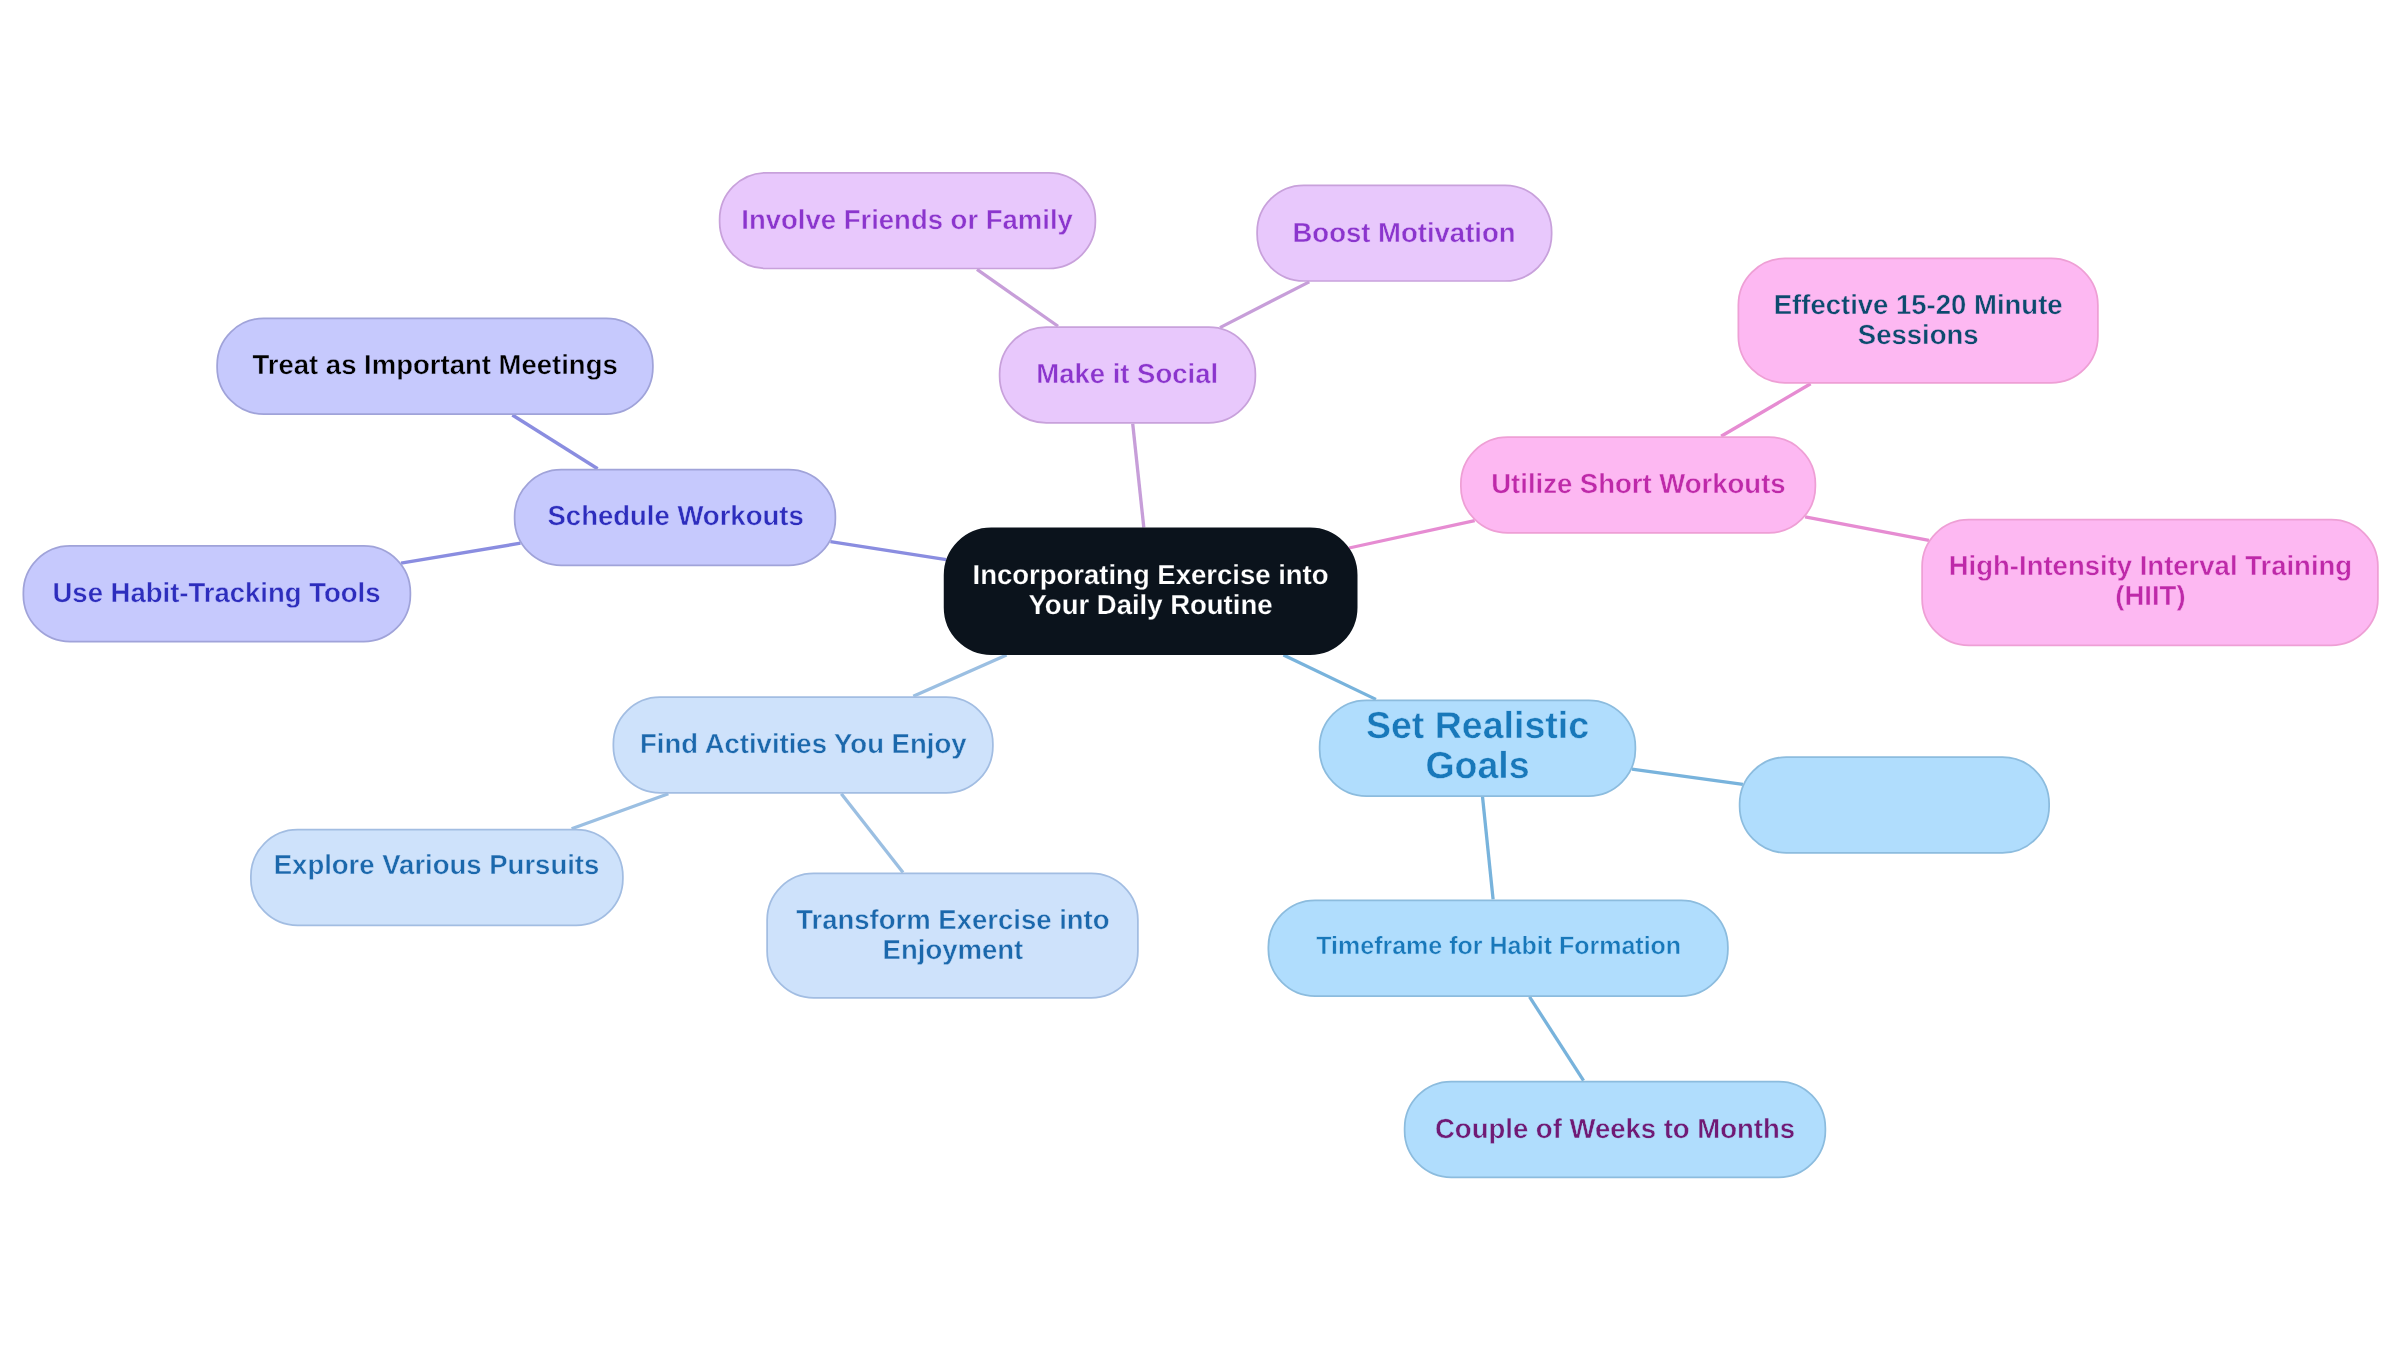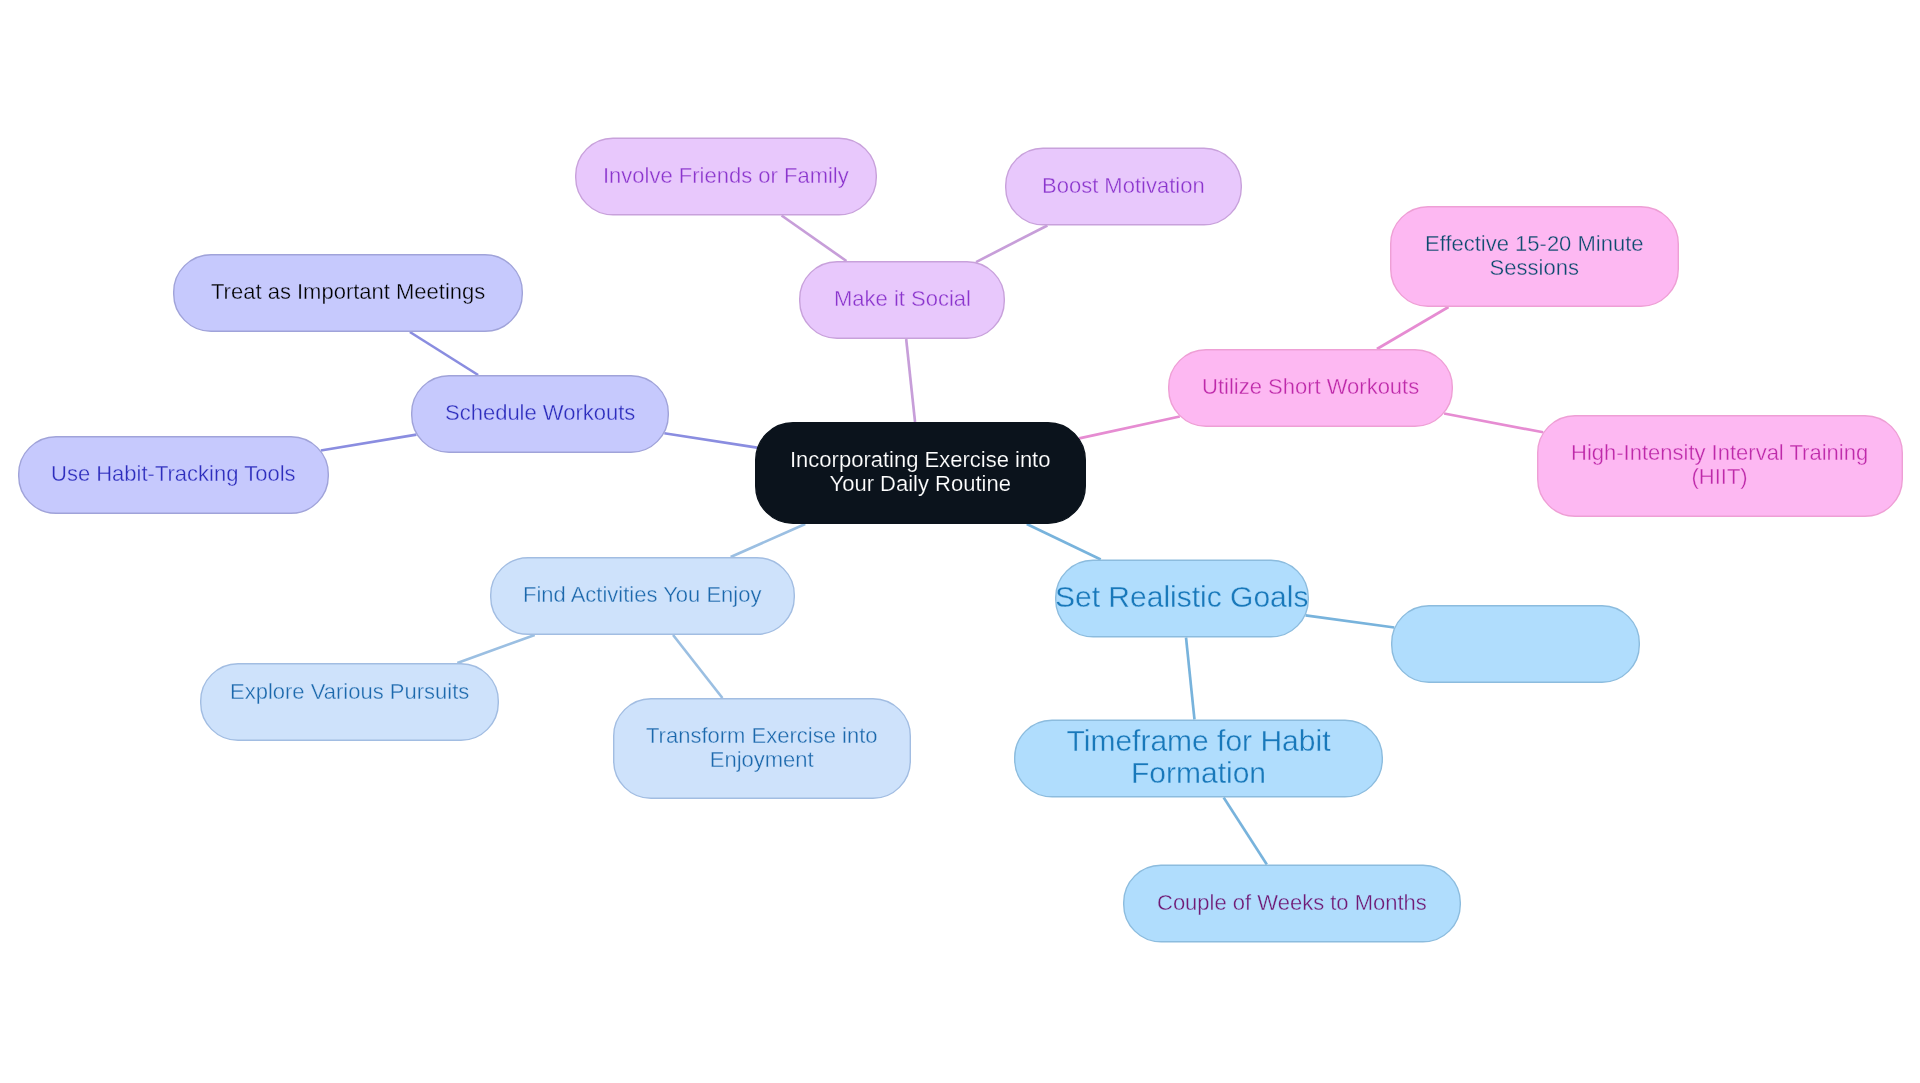--- a/index.html
+++ b/index.html
@@ -5,21 +5,21 @@
 <style>
   html,body{margin:0;padding:0;}
   body{width:1920px;height:1083px;overflow:hidden;background:#ffffff;
        font-family:"Liberation Sans","DejaVu Sans",sans-serif;}
   #canvas{position:relative;width:1920px;height:1083px;background:#ffffff;}
   #edge-layer{position:absolute;left:0;top:0;width:1920px;height:1083px;pointer-events:none;}
   #node-layer{position:absolute;left:0;top:0;width:1920px;height:1083px;}
   .node{position:absolute;box-sizing:border-box;display:flex;align-items:center;
         justify-content:center;text-align:center;}
   .node .label{display:block;white-space:pre-line;letter-spacing:0px;
-        will-change:transform;transform:translate3d(0,-0.7px,0);}
+        will-change:transform;transform:translate3d(0,-0.7px,0);font-weight:bold;}
 </style>
 </head>
 <body style="background: rgb(255, 255, 255);">
 
 <div id="canvas" style="background: rgb(255, 255, 255);">
   <svg id="edge-layer" viewBox="0 0 1920 1083" width="1920" height="1083">
       <g>
         <line x1="757.06" y1="447.66" x2="664.32" y2="433.28" stroke="#8A8DE0" stroke-width="2.65" stroke-linecap="butt"></line>
         <line x1="478.12" y1="375.00" x2="409.88" y2="332.00" stroke="#8A8DE0" stroke-width="2.65" stroke-linecap="butt"></line>
         <line x1="416.43" y1="434.57" x2="320.84" y2="450.48" stroke="#8A8DE0" stroke-width="2.65" stroke-linecap="butt"></line>
@@ -97,20 +97,20 @@
       <div class="node" style="left: 200px; top: 663px; width: 299px; height: 59px; color: rgb(27, 104, 172); font-size: 22px;">
         <span class="label" style="line-height: 1.08; -webkit-text-stroke: 0.35px rgb(206, 226, 251);">Explore Various Pursuits</span>
       </div>
       <div class="node" style="left: 613px; top: 698px; width: 298px; height: 101px; color: rgb(27, 104, 172); font-size: 22px;">
         <span class="label" style="line-height: 1.08; -webkit-text-stroke: 0.35px rgb(206, 226, 251);">Transform Exercise into
 Enjoyment</span>
       </div>
       <div class="node" style="left: 1055px; top: 559.5px; width: 254px; height: 78px; color: rgb(24, 120, 186); font-size: 30px;">
         <span class="label" style="line-height: 1.08; -webkit-text-stroke: 0.35px rgb(176, 221, 253);">Set Realistic Goals</span>
       </div>
-      <div class="node" style="left: 1014px; top: 719.5px; width: 369px; height: 78px; color: rgb(24, 120, 186); font-size: 30px;">
+      <div class="node" style="left: 1014px; top: 719.5px; width: 369px; height: 78px; color: rgb(24, 120, 186); font-size: 20px;">
         <span class="label" style="line-height: 1.08; -webkit-text-stroke: 0.35px rgb(176, 221, 253);">Timeframe for Habit Formation</span>
       </div>
       <div class="node" style="left: 1123px; top: 864.5px; width: 338px; height: 78px; color: #701a75; font-size: 22px;">
         <span class="label" style="line-height: 1.08; -webkit-text-stroke: 0.35px rgb(176, 221, 253);">Couple of Weeks to Months</span>
       </div>
     </div>
 </div>
 
 </body></html>

